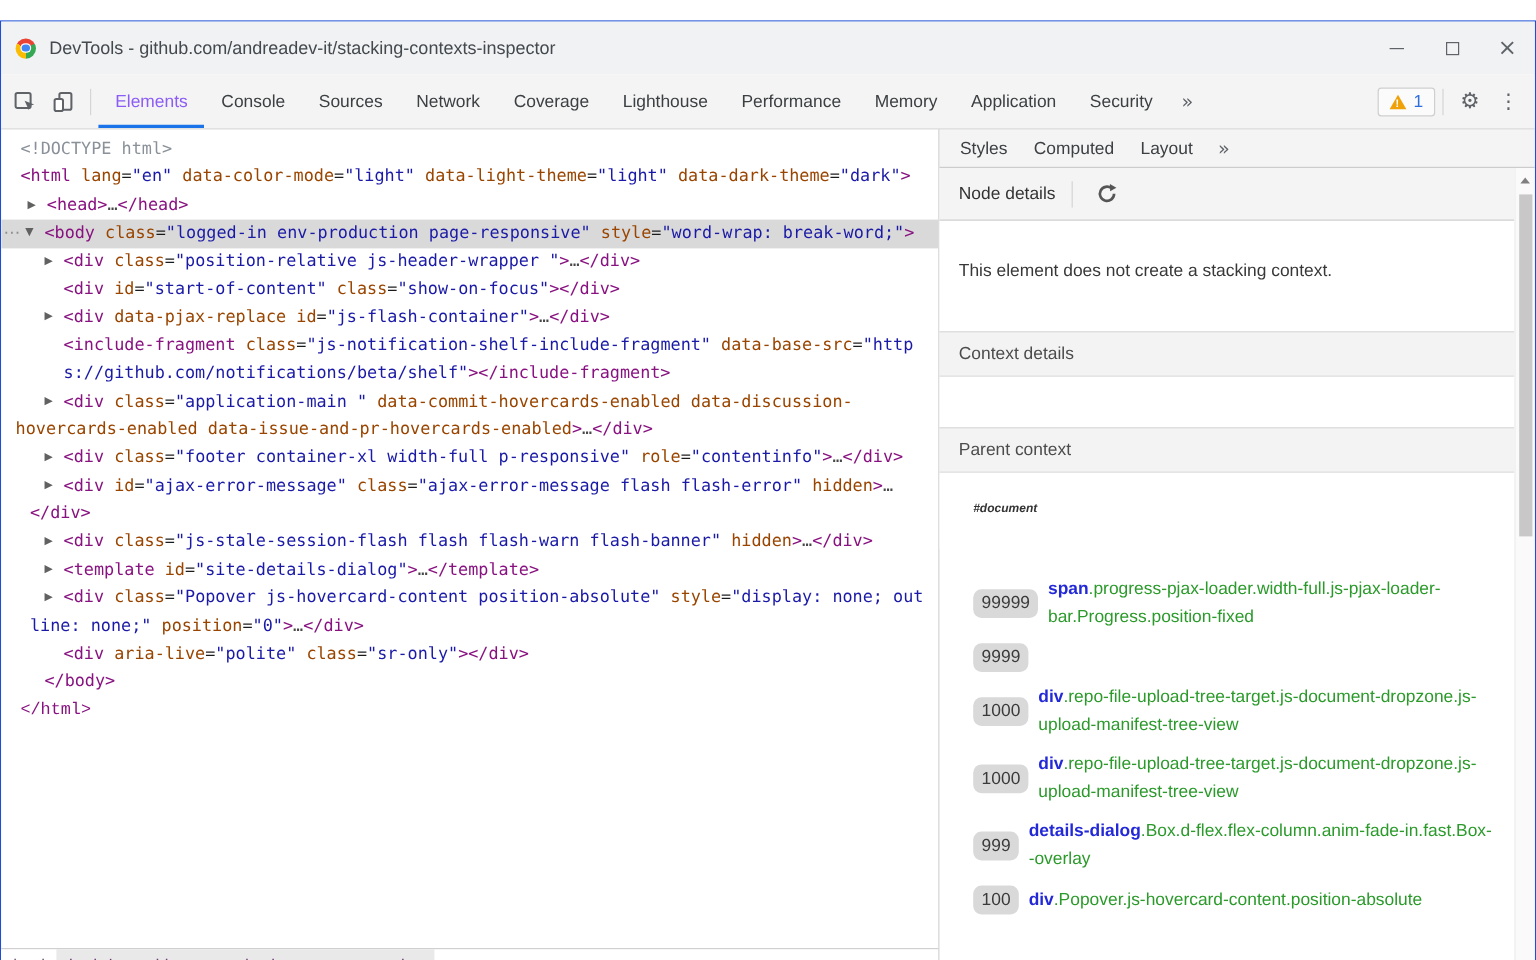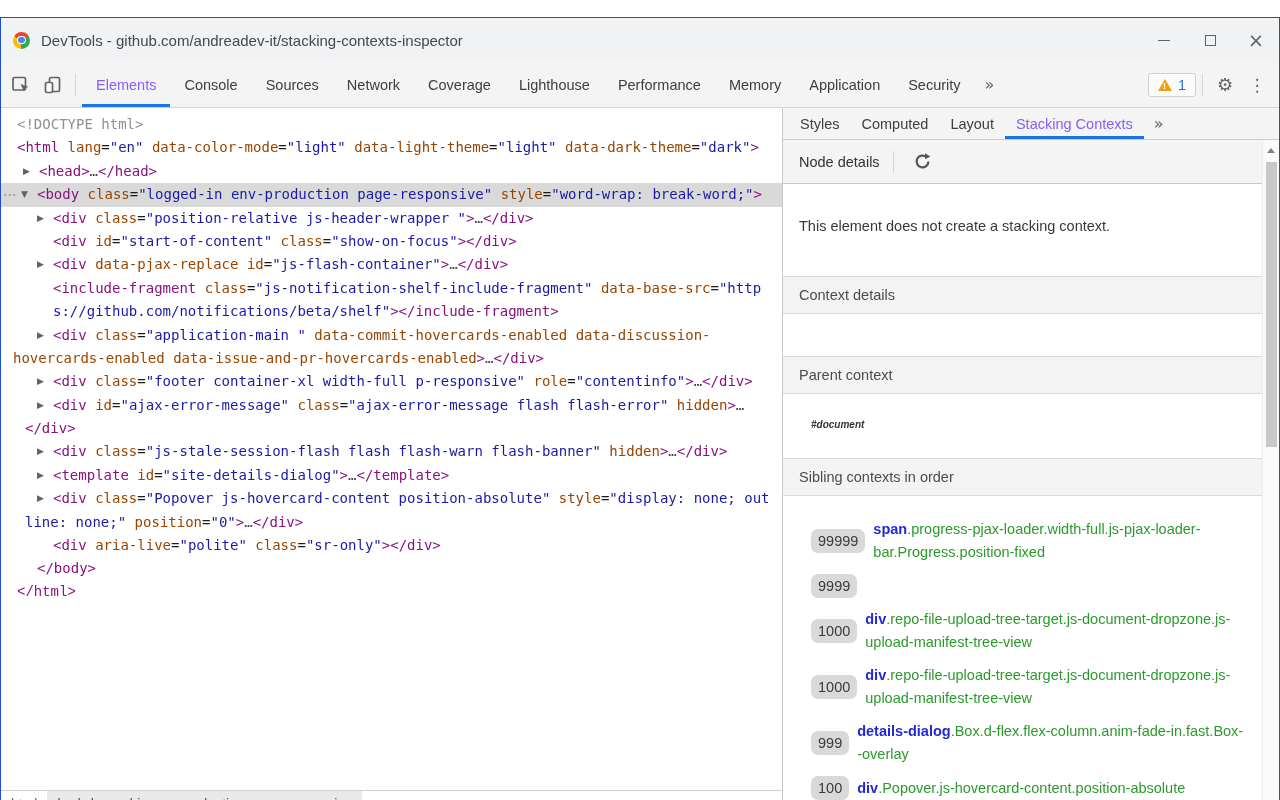--- a/index.html
+++ b/index.html
@@ -194,21 +194,20 @@
           <div class="crumb selected">body.logged-in.env-production.page-responsive</div>
         </div>
     </div>
 
     <div class="right-panel">
       <div class="side-tabs-row">
         <div class="tab-strip">
             <div class="tab">Styles</div>
             <div class="tab">Computed</div>
             <div class="tab">Layout</div>
-            <div class="tab active">Stacking Contexts</div>
           </div>
         <div class="more-tabs">»</div>
       </div>
       <div class="side-body">
         <div class="side-content">
           <div class="node-toolbar">
             <span class="label">Node details</span>
             <div class="vsep"></div>
             <div class="icon-btn">
               <svg class="lineicon" width="19" height="19" viewBox="0 0 18 18">
@@ -217,21 +216,20 @@
               </svg>
             </div>
           </div>
           <div class="section-white msg">This element does not create a stacking context.</div>
           <div class="section-header">Context details</div>
           <div class="section-white gap"></div>
           <div class="section-header">Parent context</div>
           <div class="section-white parent">
             <span class="doc">#document</span>
           </div>
-          <div class="section-header">Sibling contexts in order</div>
           <div class="sibling-list">
               <div class="sibling-item">
                 <span class="z-badge">99999</span>
                 <div class="sib-text"><span class="sib-tag">span</span><span class="q-class">.progress-pjax-loader.width-full.js-pjax-loader-bar.Progress.position-fixed</span></div>
               </div>
               <div class="sibling-item">
                 <span class="z-badge">9999</span>
               </div>
               <div class="sibling-item">
                 <span class="z-badge">1000</span>

